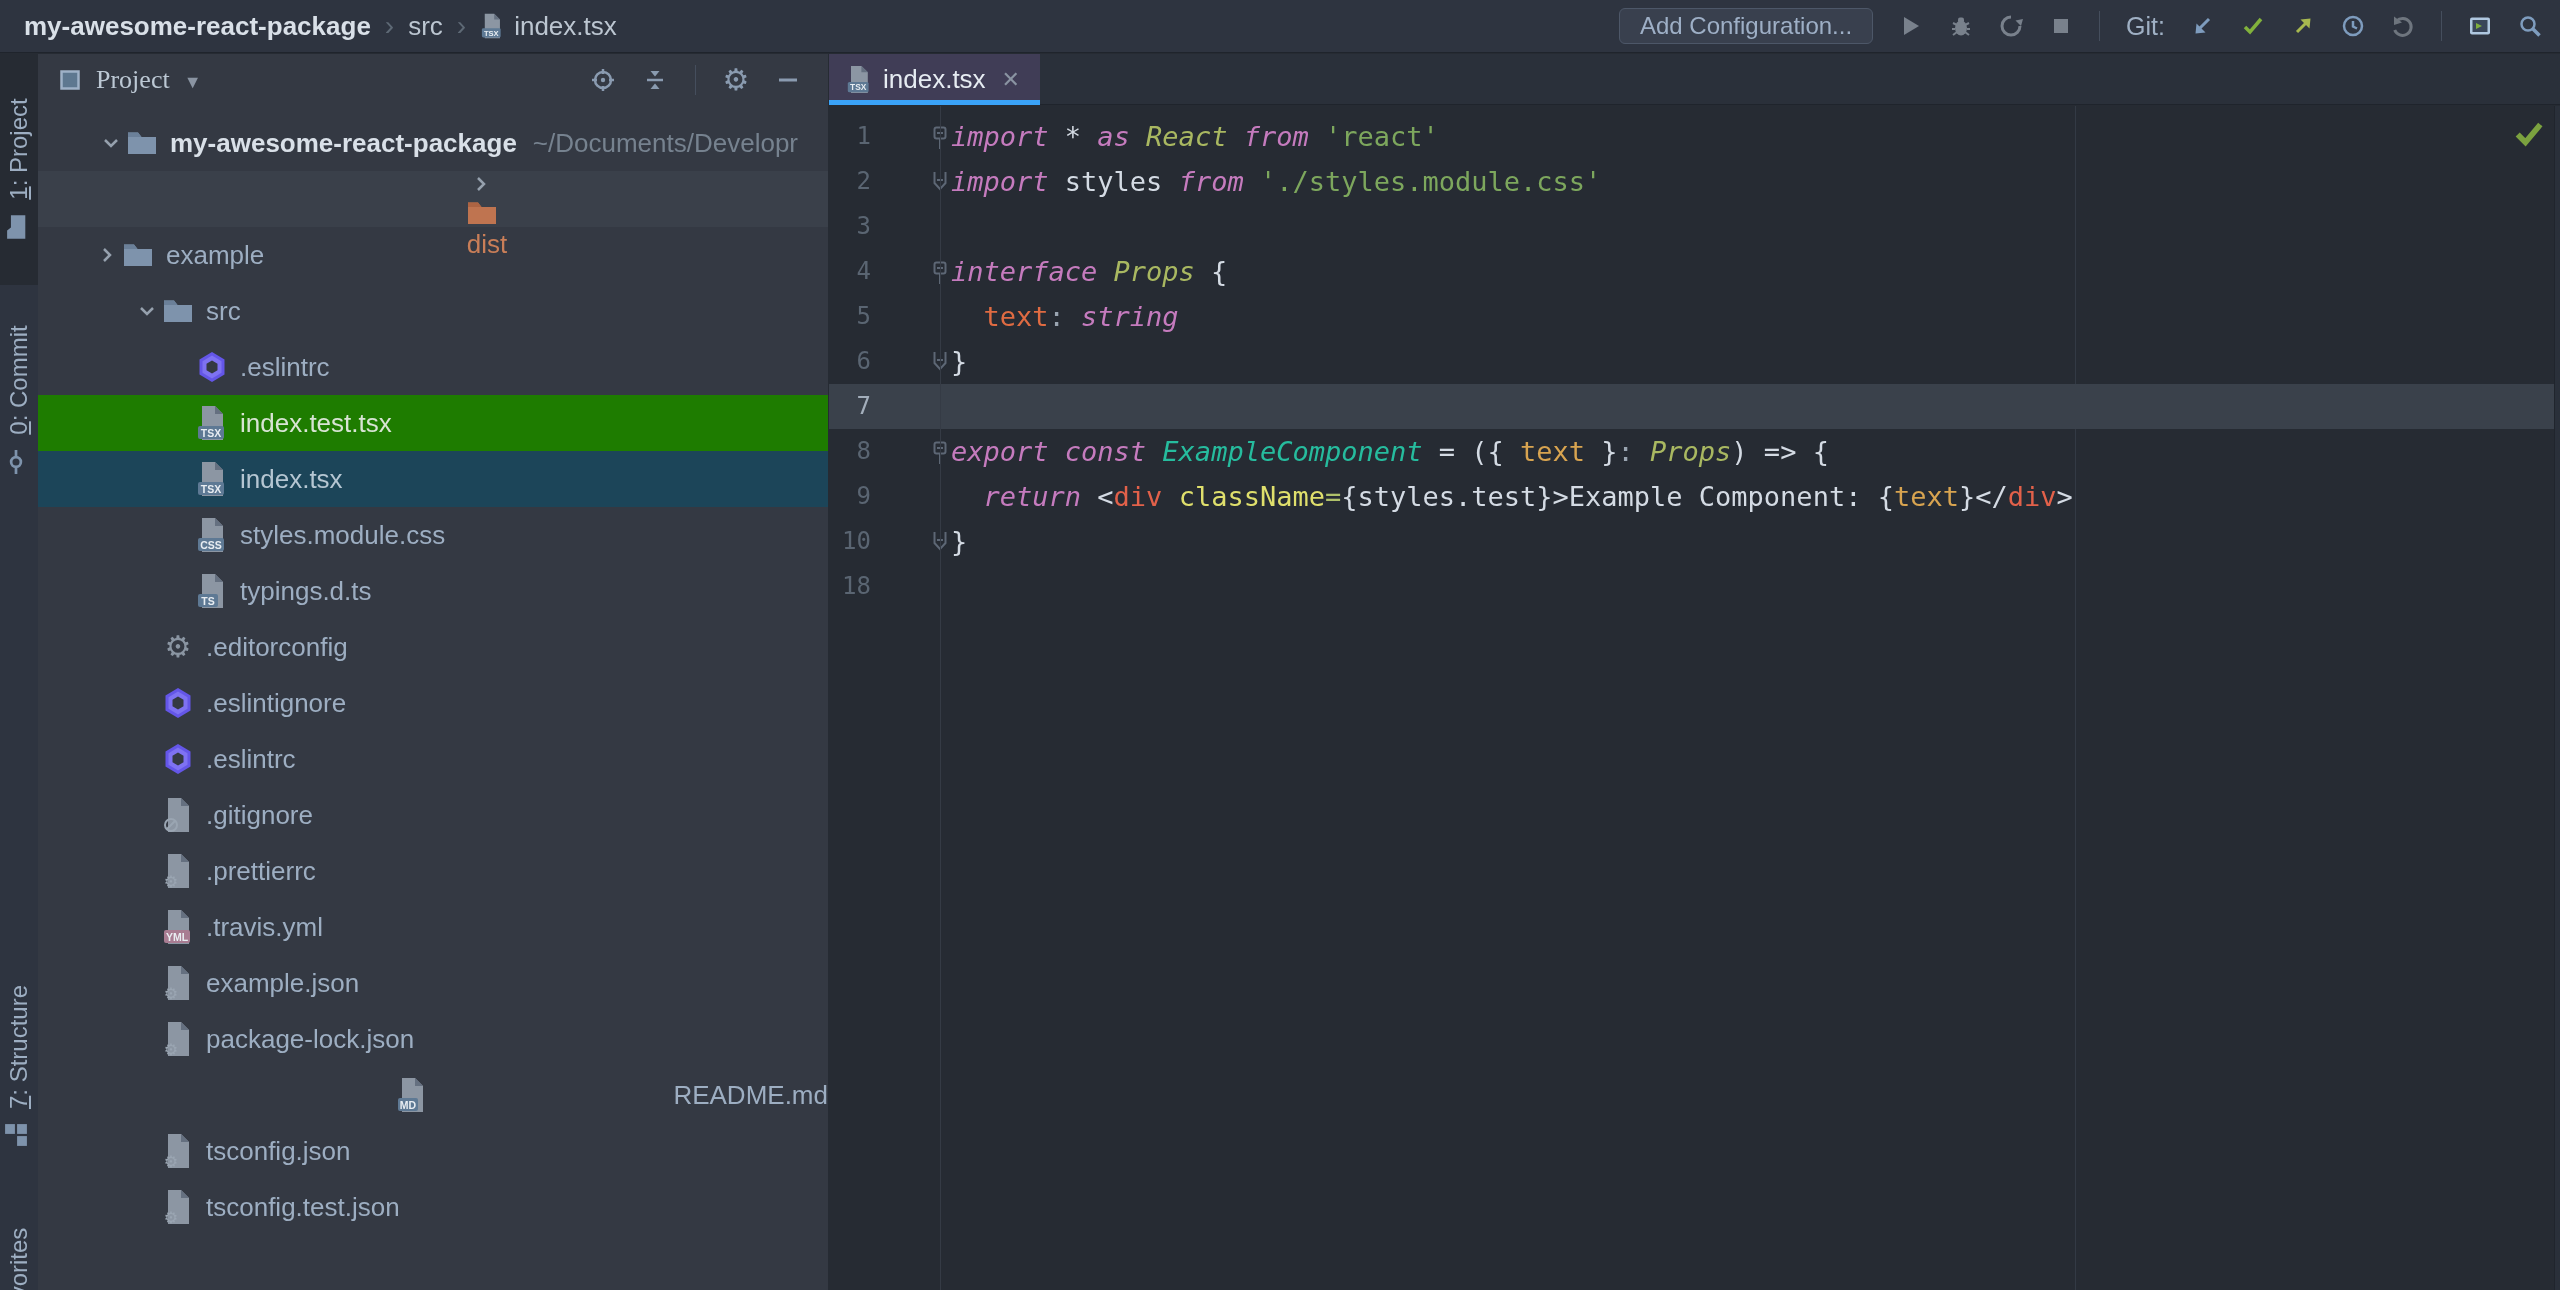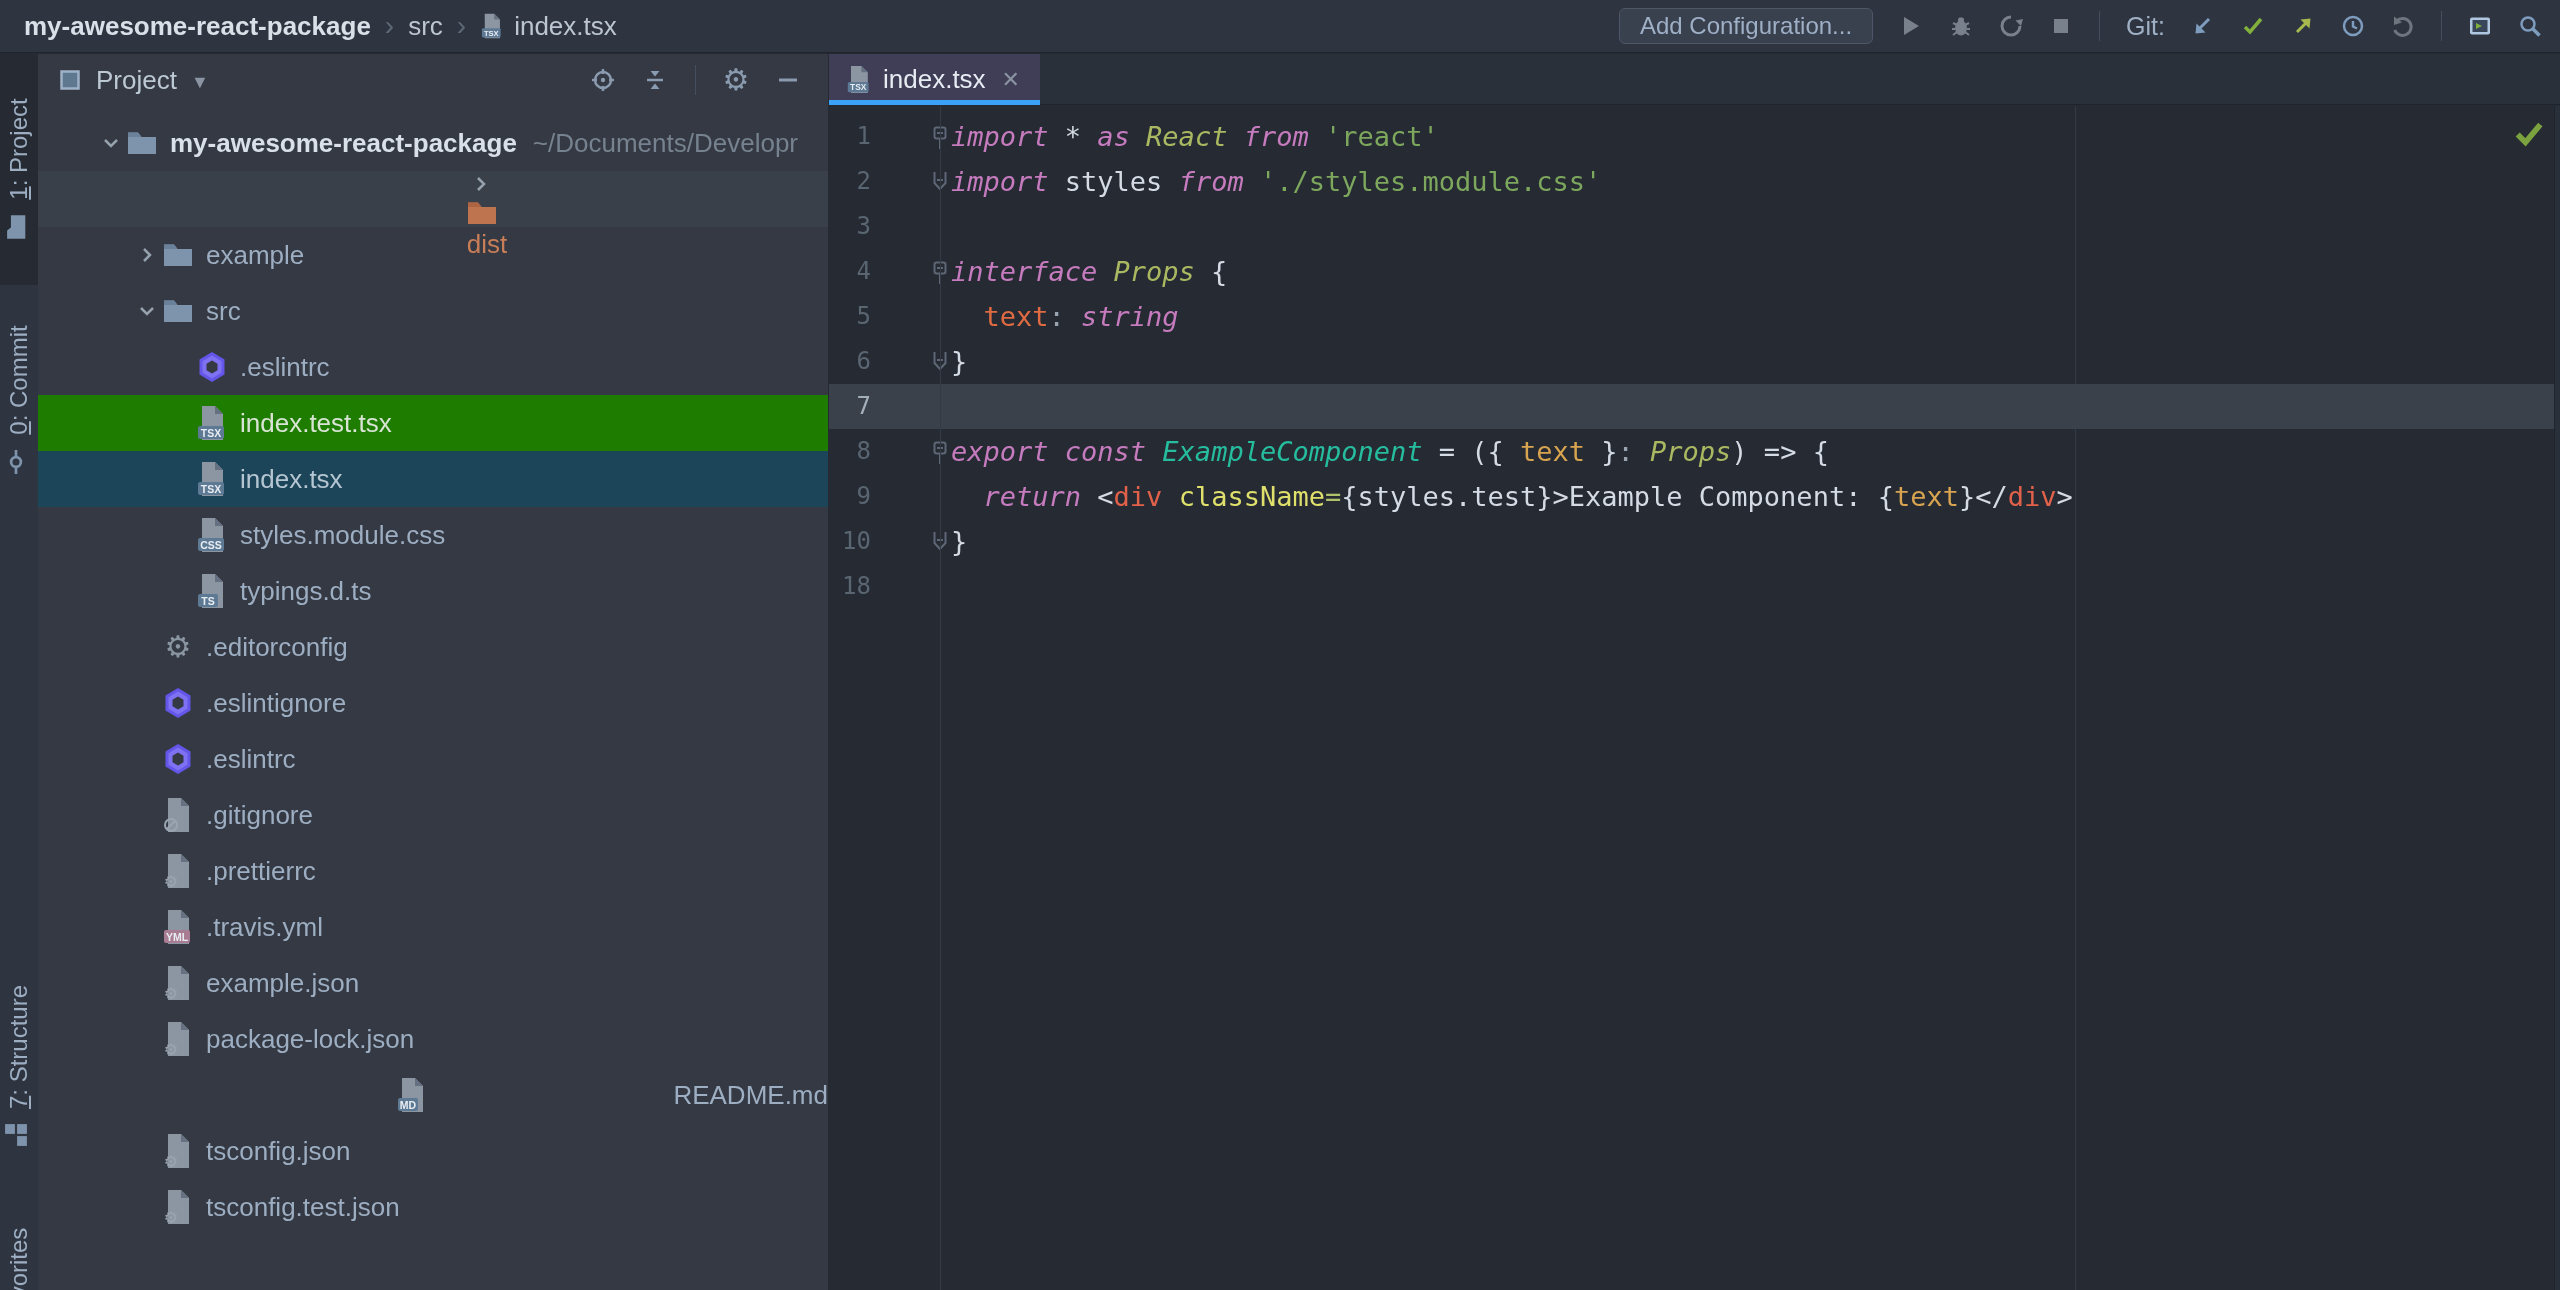--- a/index.html
+++ b/index.html
@@ -29,21 +29,21 @@
   .leftbar{position:absolute;left:0;top:54px;width:38px;height:1236px;background:var(--topbar);}
   .lb-item{position:absolute;left:0;width:38px;}
   .lb-item.active{background:#262B33;}
   .lb-rot{position:absolute;left:0;transform-origin:0 0;transform:rotate(-90deg);height:38px;
           display:flex;align-items:center;justify-content:center;gap:14px;color:#9DAEC2;font-size:24px;white-space:nowrap;}
   .lb-rot .mn{text-decoration:underline;}
 
   
   .panel{position:absolute;left:38px;top:54px;width:790px;height:1236px;background:var(--panel);overflow:hidden;}
   .panel-header{position:relative;height:52px;display:flex;align-items:center;padding-left:20px;gap:14px;}
-  .panel-title{color:#BCC8D4;font-size:26px;}
+  .panel-title{color:#BCC8D4;font-size:26px;font-family:Liberation Serif, serif;}
   .panel-caret{color:#8A94A2;font-size:18px;margin-top:4px;}
   .ph-icons{position:absolute;right:28px;top:0;height:52px;display:flex;align-items:center;gap:28px;}
   .tree{position:absolute;left:0;top:61px;width:790px;}
   .tree-row{height:56px;display:flex;align-items:center;font-size:26px;color:var(--treeText);position:relative;}
   .tr-chev{width:26px;height:26px;flex:0 0 26px;display:flex;align-items:center;justify-content:center;}
   .tr-icon{width:32px;height:38px;flex:0 0 32px;display:flex;align-items:center;justify-content:center;margin-left:2px;}
   .tr-label{margin-left:12px;white-space:nowrap;}
   .tr-suffix{margin-left:16px;color:var(--muted);white-space:nowrap;}
   .tree-row.bold .tr-label{font-weight:bold;color:#D9E0E8;}
   .tree-row .orange{color:#C97E58;}
@@ -301,21 +301,21 @@
             </svg>
           </span>
     <span class="tr-icon">
             <svg width="30" height="26" viewBox="0 0 30 26">
               <path d="M1 2.5h10l3.5 4.5H29v17H1z" fill="#BF7450"></path>
               <path d="M1 2.5h10l3.5 4.5H1z" fill="#AD6443"></path>
             </svg>
           </span>
     <span class="tr-label orange">dist</span>
     </div>
-        <div class="tree-row  bg-none" style="padding-left:96px;">
+        <div class="tree-row  bg-none" style="padding-left:56px;">
     <span class="tr-chev">
             <svg width="20" height="20" viewBox="0 0 20 20">
               <polyline points="7,4 13,10 7,16" fill="none" stroke="#96A1AE" stroke-width="2.5"></polyline>
             </svg>
           </span>
     <span class="tr-icon">
             <svg width="30" height="26" viewBox="0 0 30 26">
               <path d="M1 2.5h10l3.5 4.5H29v17H1z" fill="#7E93AC"></path>
               <path d="M1 2.5h10l3.5 4.5H1z" fill="#6B8099"></path>
             </svg>

